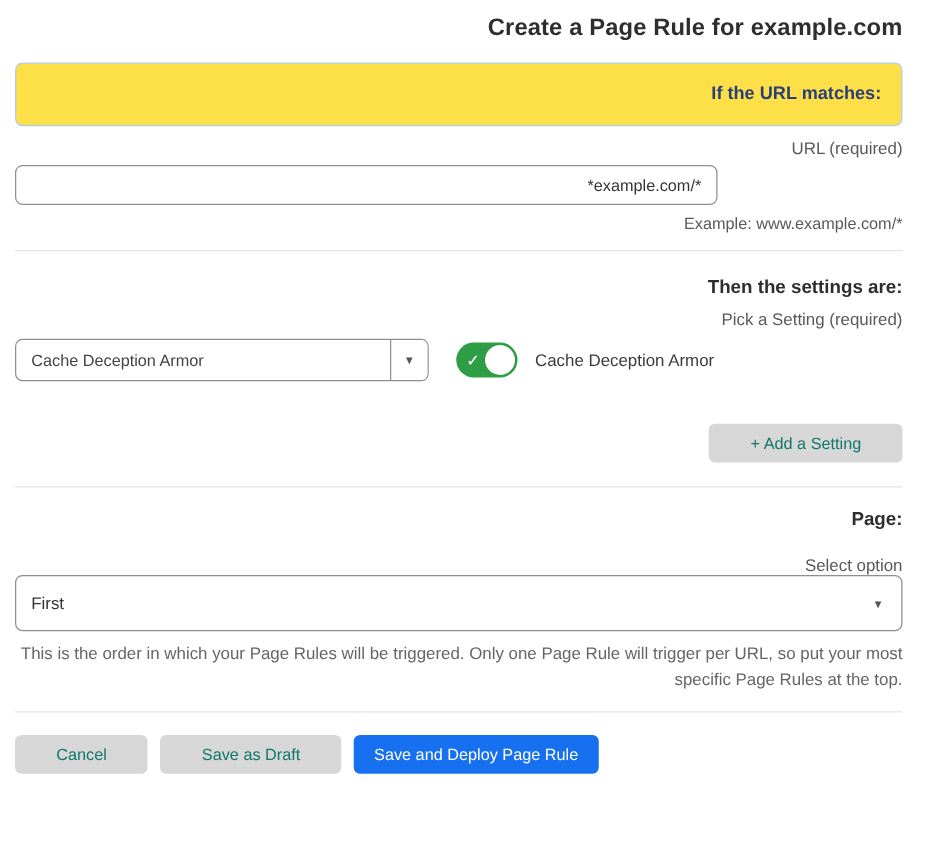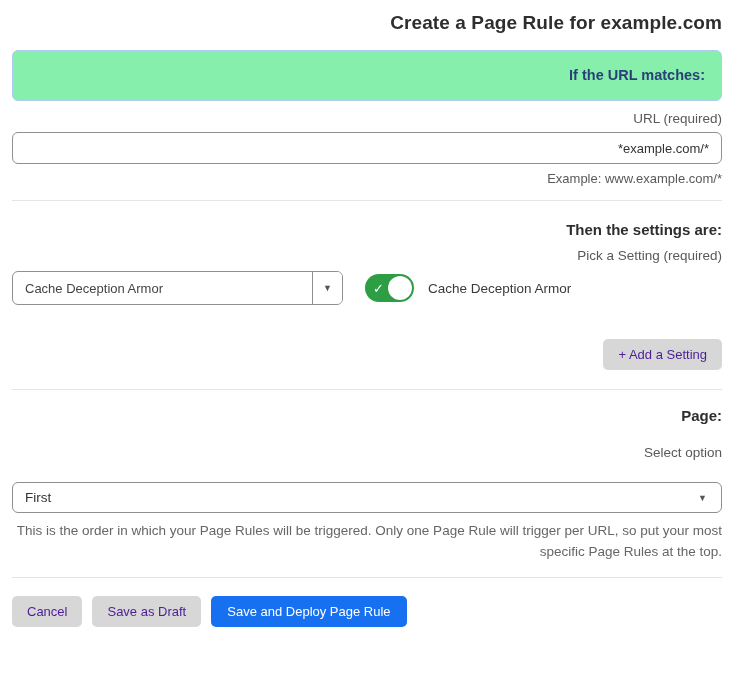--- a/index.html
+++ b/index.html
@@ -13,21 +13,21 @@
     overflow: hidden;
   }
   .page-title {
     font-size: 19px;
     font-weight: bold;
     color: #2e2e2e;
     letter-spacing: 0.1px;
   }
   .info-box {
     margin-top: 16px;
-    background: #86efac;
+    background: #fde047;
     border: 1px solid #aecdf0;
     border-radius: 6px;
     padding: 12px 16px 13px 16px;
     color: #2a3f78;
     font-size: 14.5px;
     line-height: 1.66;
   }
   .info-box .info-heading {
     font-weight: bold;
     font-size: 14.5px;
@@ -37,21 +37,21 @@
     text-decoration: underline;
     cursor: pointer;
   }
   .field-label {
     margin-top: 10px;
     font-size: 13.5px;
     color: #595959;
   }
   .text-input {
     display: block;
-    width: 710px;
+    width: 562px;
     height: 32px;
     margin-top: 6px;
     border: 1px solid #909090;
     border-radius: 6px;
     padding: 0 12px;
     font-family: "Liberation Sans", sans-serif;
     font-size: 13px;
     color: #333333;
     background: #ffffff;
     outline: none;
@@ -142,34 +142,34 @@
   .toggle-label {
     margin-left: 14px;
     font-size: 13.5px;
     color: #3a3a3a;
   }
   .gray-btn {
     display: inline-block;
     background: #d7d7d7;
     border: none;
     border-radius: 5px;
-    padding: 8px 15px;
-    font-family: "Liberation Sans", sans-serif;
-    font-size: 13px;
-    color: #4c1d95;
+    padding: 8px 33px;
+    font-family: "Liberation Sans", sans-serif;
+    font-size: 13px;
+    color: #0f766e;
     cursor: pointer;
   }
   .add-setting-btn { margin-top: 34px; }
   .divider-2 { margin-top: 19px; }
   .heading-order { margin-top: 17px; }
   .order-label { margin-top: 21px; }
   .fake-select-full {
-    margin-top: 22px;
+    margin-top: 0;
     width: 710px;
-    height: 31px;
+    height: 45px;
     border: 1px solid #8f8f8f;
     border-radius: 6px;
     background: #ffffff;
     display: flex;
     align-items: center;
     justify-content: space-between;
     padding: 0 14px 0 12px;
     cursor: pointer;
   }
   .fake-select-full .select-value {

